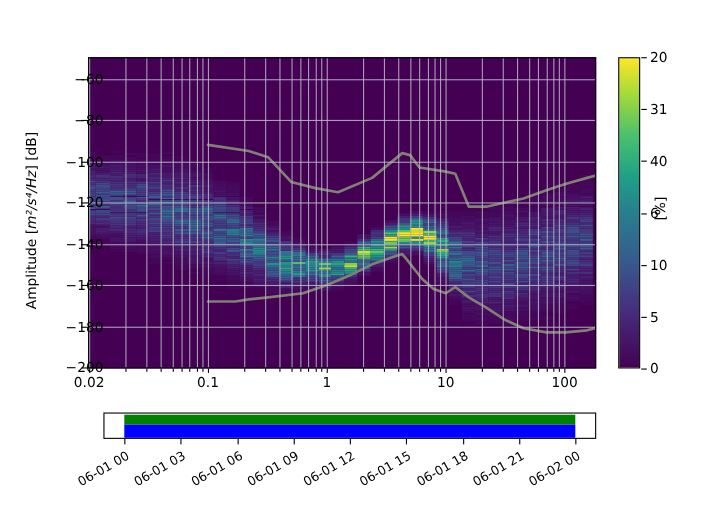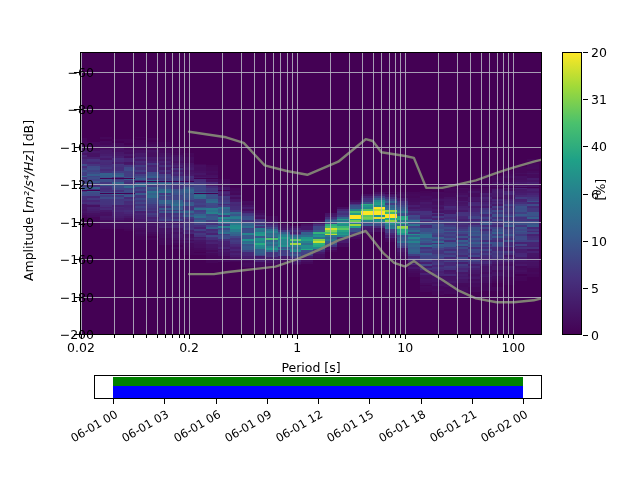--- a/index.html
+++ b/index.html
@@ -1839,29 +1839,28 @@
       <div class="xtickmark minor" style="left: 437.845px;"></div>
       <div class="xtickmark minor" style="left: 456.881px;"></div>
       <div class="xtickmark minor" style="left: 470.387px;"></div>
       <div class="xtickmark minor" style="left: 480.863px;"></div>
       <div class="xtickmark minor" style="left: 489.423px;"></div>
       <div class="xtickmark minor" style="left: 496.66px;"></div>
       <div class="xtickmark minor" style="left: 502.929px;"></div>
       <div class="xtickmark minor" style="left: 508.458px;"></div>
       <div class="xtickmark" style="left: 513.405px;"></div>
       <div class="xtick" style="left: 81px;">0.02</div>
-      <div class="xtick" style="left: 189.101px;">0.2</div>
+      <div class="xtick" style="left: 189.101px;">0.1</div>
       <div class="xtick" style="left: 297.202px;">1</div>
       <div class="xtick" style="left: 405.304px;">10</div>
       <div class="xtick" style="left: 513.405px;">100</div>
     </div>
 
   <div id="ylabel"><span>Amplitude [</span><span class="it">m²/s⁴/Hz</span><span>] [dB]</span></div>
 
-  <div id="xlabel">Period [s]</div>
 
   <div id="cbar"></div>
   <div id="cbar-ticks">
       <div class="cbtick" style="top: 335px;"></div>
       <div class="cblabel" style="top: 335px;">0</div>
       <div class="cbtick" style="top: 287.833px;"></div>
       <div class="cblabel" style="top: 287.833px;">5</div>
       <div class="cbtick" style="top: 240.667px;"></div>
       <div class="cblabel" style="top: 240.667px;">10</div>
       <div class="cbtick" style="top: 193.5px;"></div>

